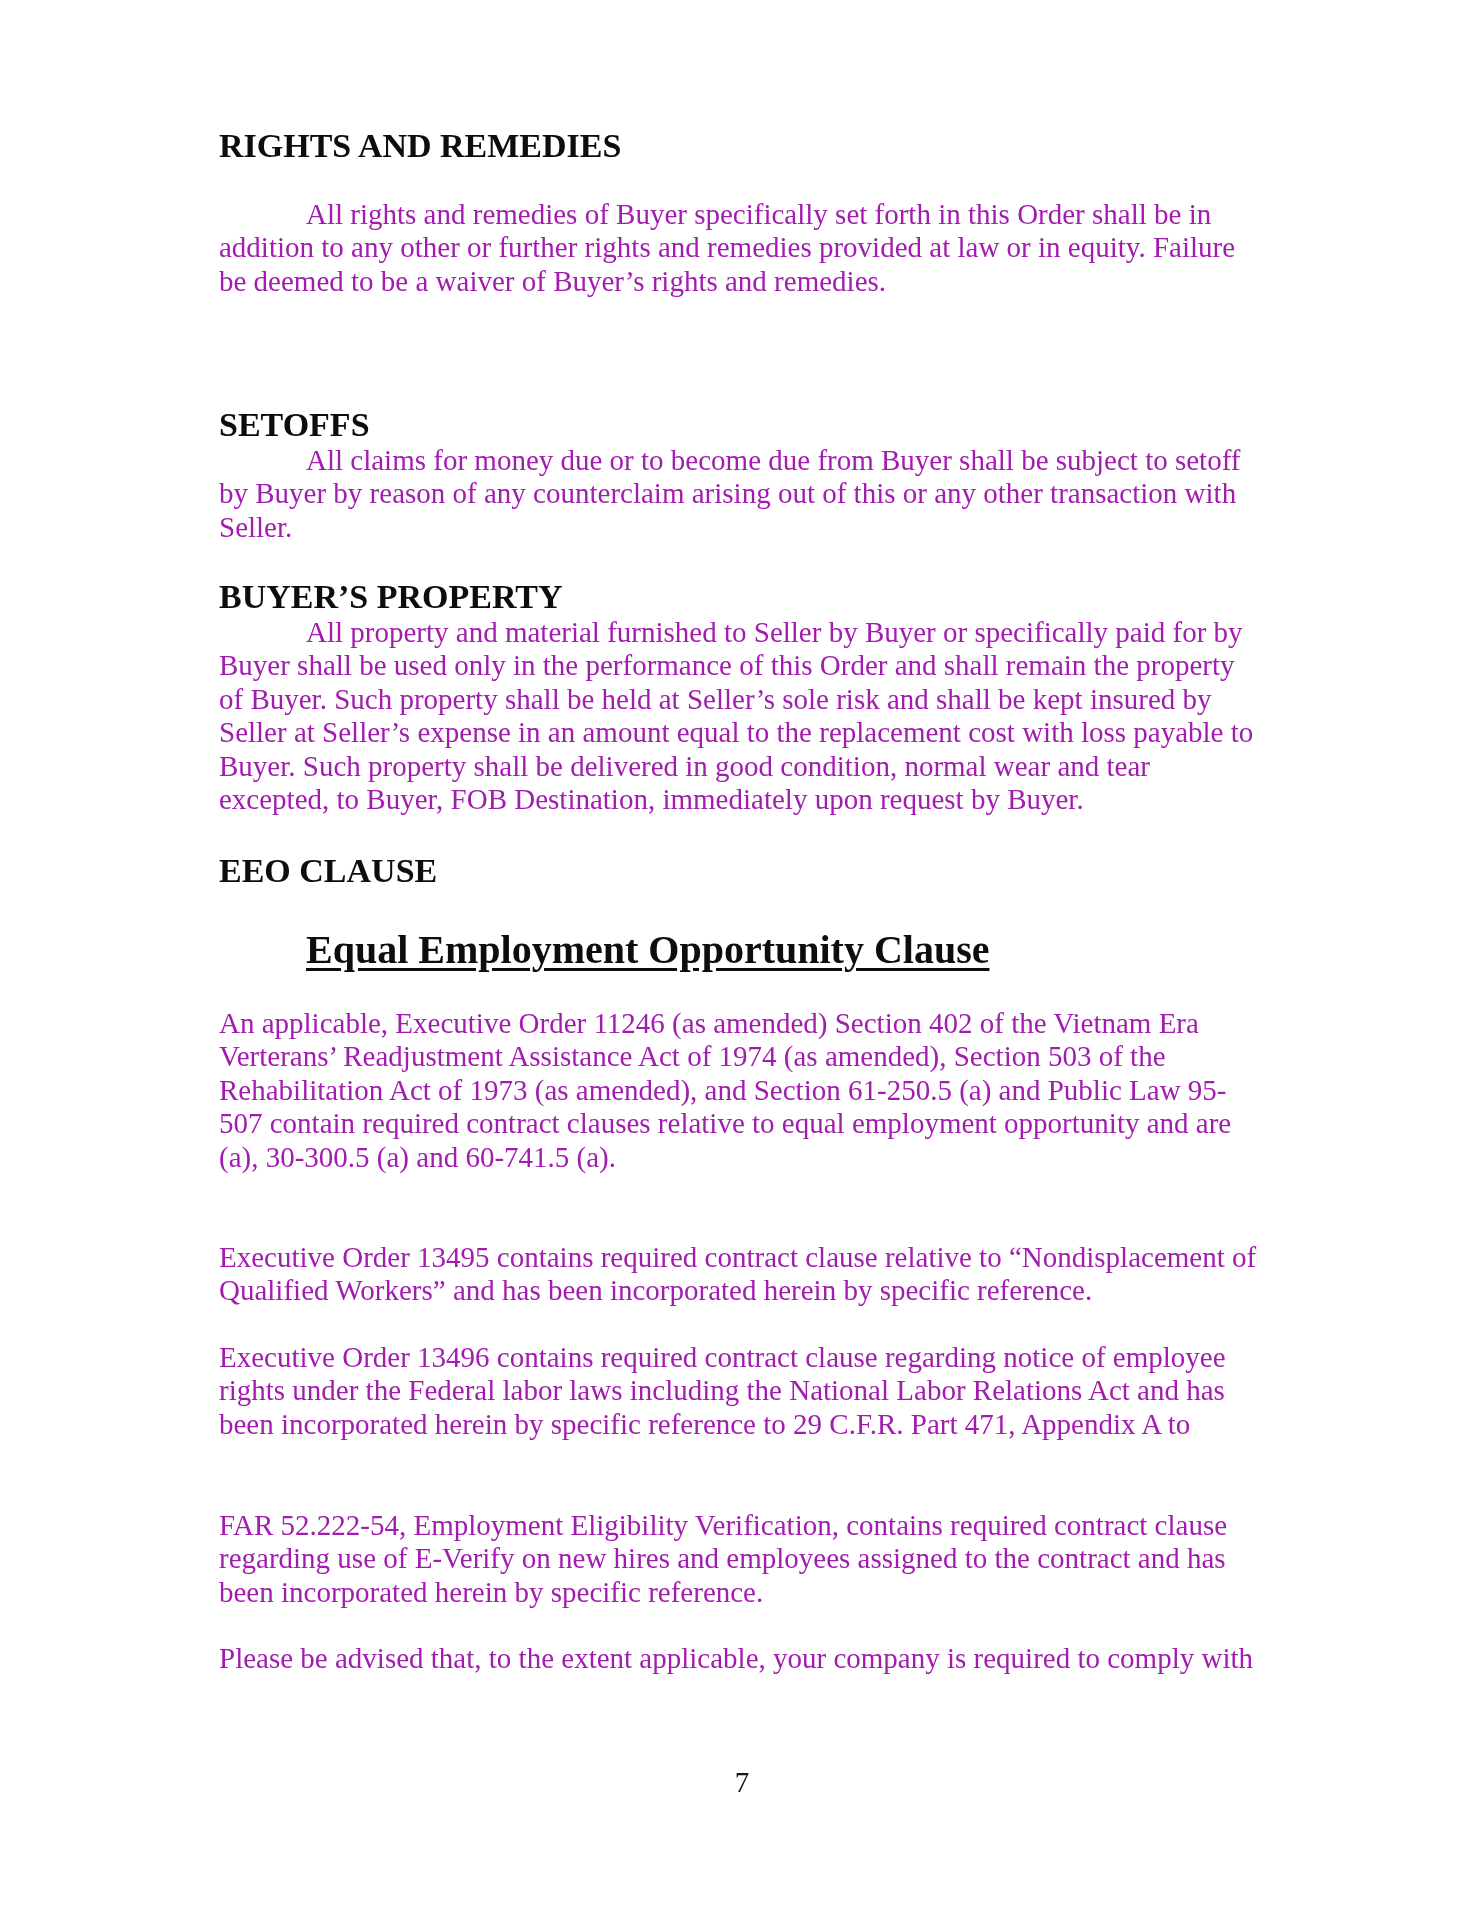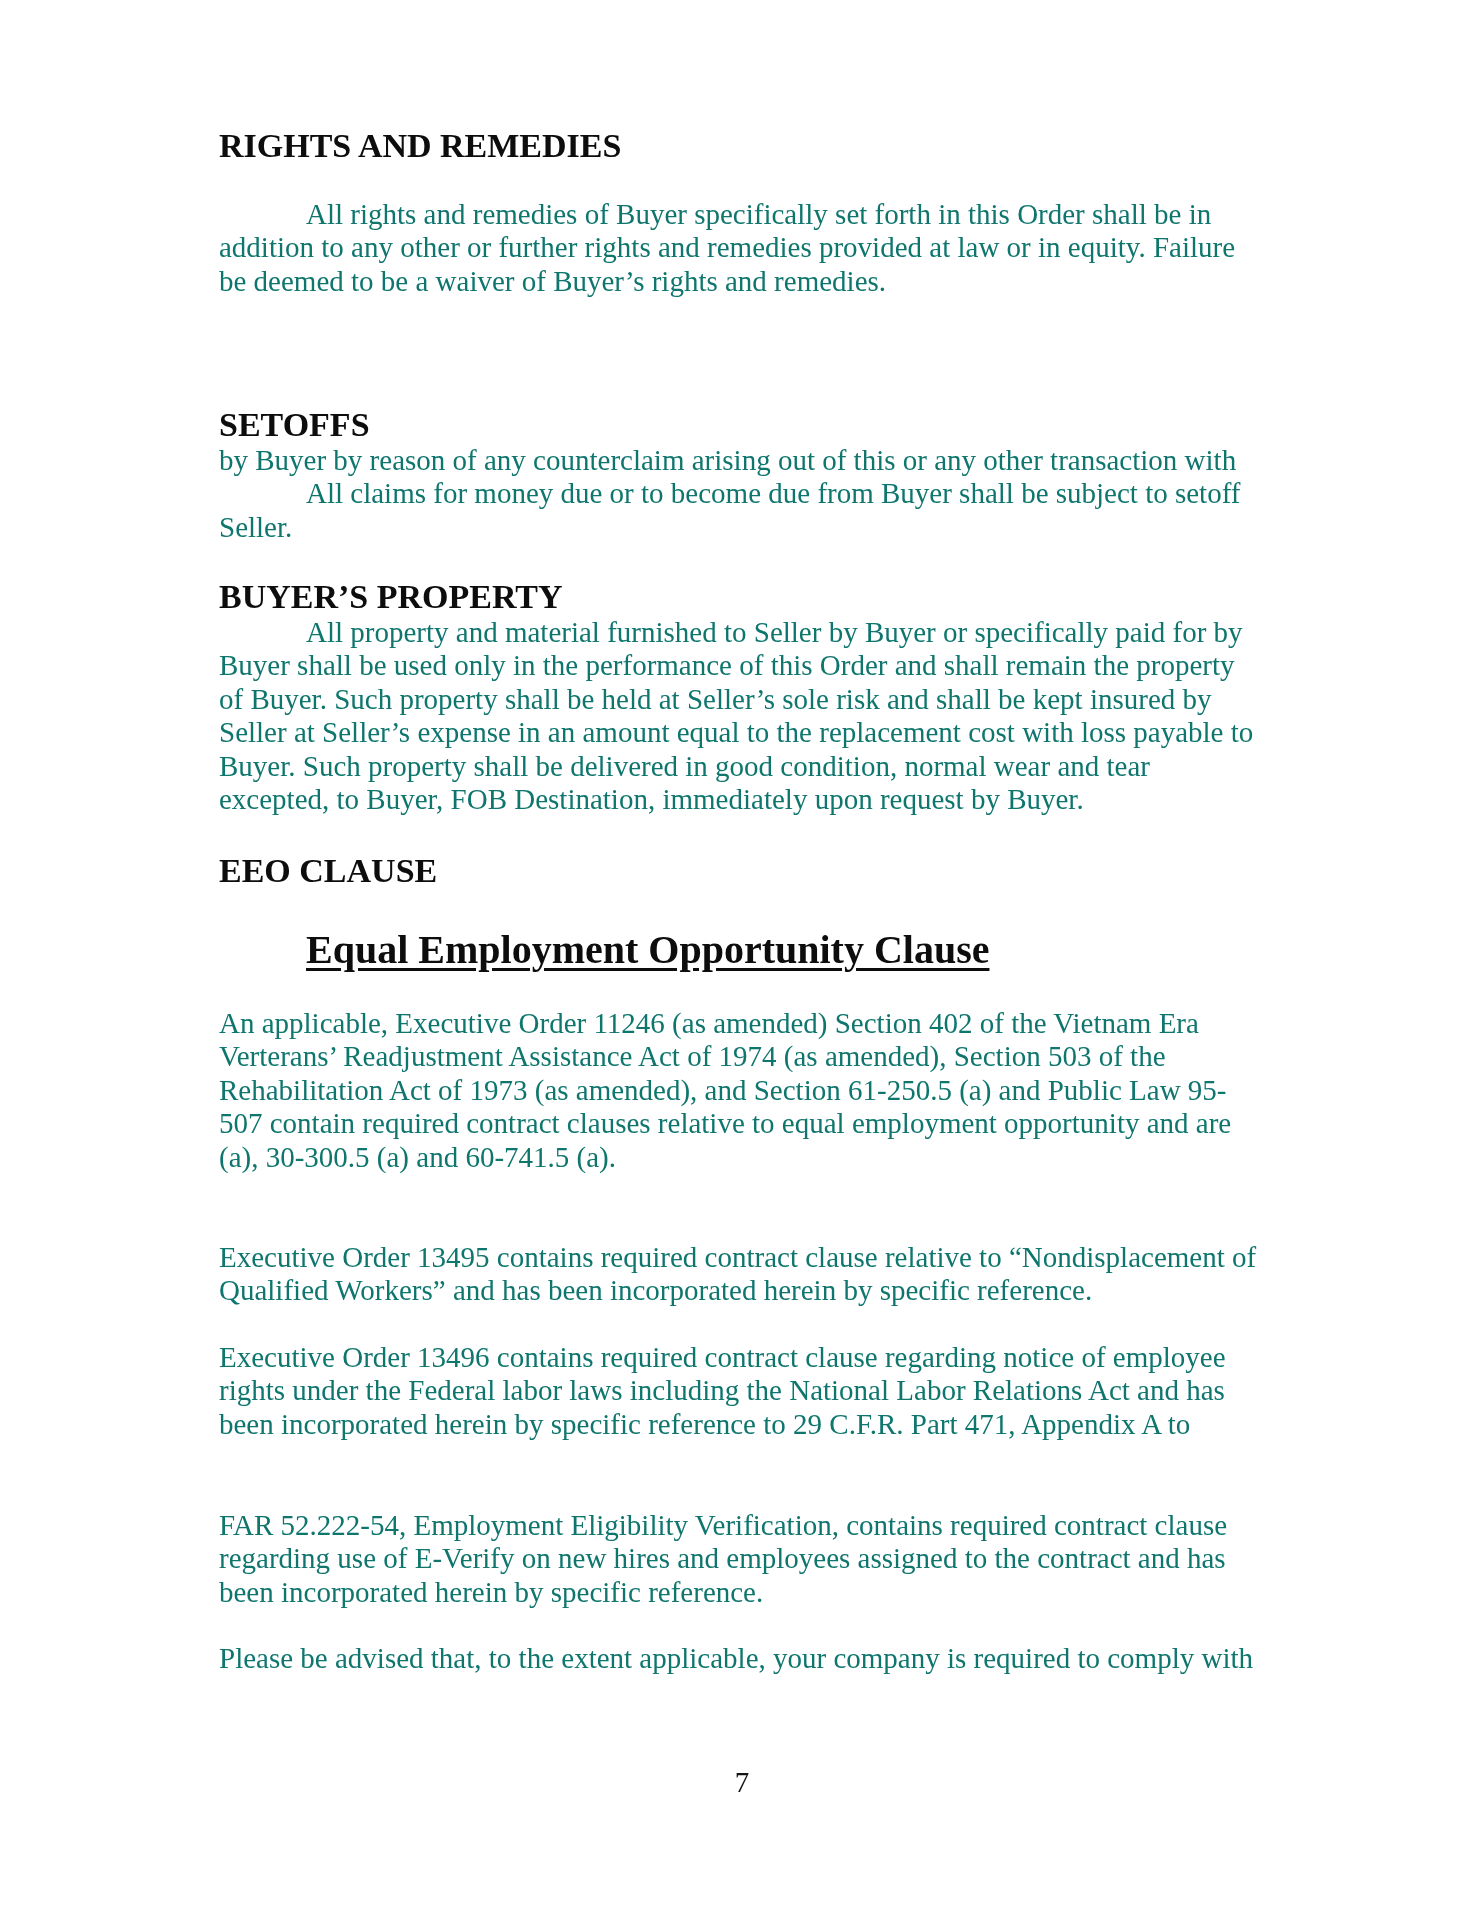--- a/index.html
+++ b/index.html
@@ -47,21 +47,21 @@
     text-underline-offset: 5px;
     color: #0d0d0d;
   }
   .para {
     position: absolute;
     left: 219px;
     width: 1060px;
     margin: 0;
     font-size: 29px;
     line-height: 33.4px;
-    color: #0f766e;
+    color: #a21caf;
   }
   .para .line {
     display: block;
     white-space: nowrap;
   }
   .para .line.indent {
     padding-left: 87px;
   }
   .page-number {
     position: absolute;
@@ -80,22 +80,22 @@
 
   <h2 class="heading" style="top:129px;">RIGHTS AND REMEDIES</h2>
   <p class="para" style="top:198px;">
     <span class="line indent">All rights and remedies of Buyer specifically set forth in this Order shall be in</span>
     <span class="line">addition to any other or further rights and remedies provided at law or in equity.  Failure</span>
     <span class="line">be deemed to be a waiver of Buyer’s rights and remedies.</span>
   </p>
 
   <h2 class="heading" style="top:408px;">SETOFFS</h2>
   <p class="para" style="top:444px;">
+    <span class="line indent">All claims for money due or to become due from Buyer shall be subject to setoff</span>
     <span class="line">by Buyer by reason of any counterclaim arising out of this or any other transaction with</span>
-    <span class="line indent">All claims for money due or to become due from Buyer shall be subject to setoff</span>
     <span class="line">Seller.</span>
   </p>
 
   <h2 class="heading" style="top:580px;">BUYER’S PROPERTY</h2>
   <p class="para" style="top:616px;">
     <span class="line indent">All property and material furnished to Seller by Buyer or specifically paid for by</span>
     <span class="line">Buyer shall be used only in the performance of this Order and shall remain the property</span>
     <span class="line">of Buyer.  Such property shall be held at Seller’s sole risk and shall be kept insured by</span>
     <span class="line">Seller at Seller’s expense in an amount equal to the replacement cost with loss payable to</span>
     <span class="line">Buyer.  Such property shall be delivered in good condition, normal wear and tear</span>

